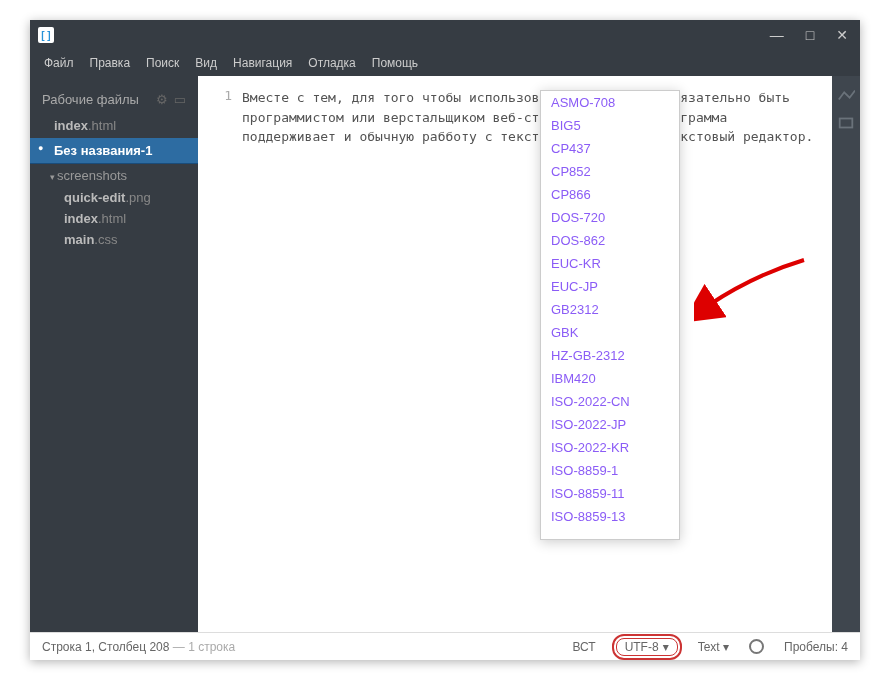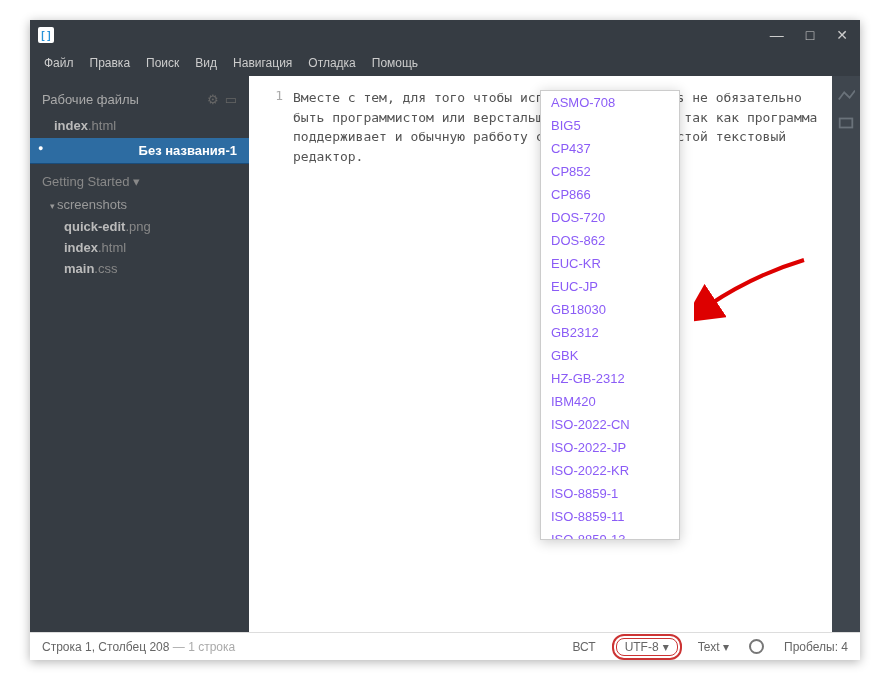--- a/index.html
+++ b/index.html
@@ -7,25 +7,25 @@
 .window { position: absolute; top: 20px; left: 30px; width: 830px; height: 640px; background: #363c43; box-shadow: 0 2px 10px rgba(0,0,0,0.3); }
 .titlebar { height: 30px; background: #363c43; display: flex; align-items: center; justify-content: space-between; padding: 0 8px; color: #ccc; font-size: 12px; }
 .titlebar-left { display: flex; align-items: center; gap: 6px; }
 .app-icon { width: 16px; height: 16px; background: #fff; border-radius: 2px; display: flex; align-items: center; justify-content: center; color: #2893d9; font-weight: bold; font-size: 10px; }
 .titlebar-center { flex: 1; text-align: center; }
 .titlebar-right { display: flex; gap: 14px; font-size: 14px; }
 .win-btn { cursor: pointer; color: #ccc; padding: 0 4px; }
 .menubar { height: 26px; padding: 0 14px; display: flex; align-items: center; gap: 16px; color: #ccc; font-size: 12px; }
 .menu-item { cursor: pointer; }
 .content { display: flex; height: calc(100% - 56px - 28px); }
-.sidebar { width: 219px; background: #363c43; color: #aaa; font-size: 13px; padding-top: 10px; }
+.sidebar { width: 168px; background: #363c43; color: #aaa; font-size: 13px; padding-top: 10px; }
 .sidebar-header { display: flex; align-items: center; justify-content: space-between; padding: 6px 12px; color: #aaa; }
 .sidebar-icons { display: flex; gap: 6px; color: #666; }
 .file-item { padding: 5px 12px 5px 24px; cursor: pointer; color: #bbb; }
-.file-item.active { background: #2d6ca2; color: #fff; position: relative; border-bottom: 1px solid #1a4c7a; text-align: right; }
+.file-item.active { background: #2d6ca2; color: #fff; position: relative; border-bottom: 1px solid #1a4c7a; }
 .file-item.active::before { content: "●"; position: absolute; left: 8px; font-size: 9px; }
 .file-ext { color: #888; margin-top: 37px; }
 .file-item.active .file-ext { color: #cbe2f5; }
 .section-title { padding: 10px 12px 4px; color: #888; font-size: 13px; }
 .folder { padding: 4px 12px 4px 20px; color: #999; font-size: 13px; }
 .folder::before { content: "▾ "; font-size: 9px; }
 .tree-item { padding: 3px 26px 3px 34px; color: #bbb; font-size: 13px; cursor: pointer; }
 .editor { flex: 1; background: #fff; position: relative; display: flex; }
 .gutter { width: 44px; text-align: right; padding: 12px 10px 0 0; color: #aaa; font-family: Consolas, monospace; font-size: 13px; background: #fff; }
 .code { flex: 1; padding: 12px 12px 0 0; font-family: Consolas, monospace; font-size: 13px; color: #535353; line-height: 1.5; }
@@ -75,21 +75,20 @@
         <span>Рабочие файлы</span>
         <span class="sidebar-icons">
           <span>⚙</span>
           <span>▭</span>
         </span>
       </div>
       <div id="working-files">
           <div class="file-item"><b>index</b><span class="file-ext">.html</span></div>
           <div class="file-item active"><b>Без названия-1</b><span class="file-ext"></span></div>
         </div>
-      <div class="section-title"><span>Getting Started</span> ▾</div>
       <div class="folder">screenshots</div>
       <div id="tree">
           <div class="tree-item"><b>quick-edit</b><span class="file-ext">.png</span></div>
           <div class="tree-item"><b>index</b><span class="file-ext">.html</span></div>
           <div class="tree-item"><b>main</b><span class="file-ext">.css</span></div>
         </div>
     </div>
 
     <div class="editor">
       <div class="gutter">
@@ -124,21 +123,20 @@
     <div class="dd-list" id="dd-list">
         <div class="dd-item">ASMO-708</div>
         <div class="dd-item">BIG5</div>
         <div class="dd-item">CP437</div>
         <div class="dd-item">CP852</div>
         <div class="dd-item">CP866</div>
         <div class="dd-item">DOS-720</div>
         <div class="dd-item">DOS-862</div>
         <div class="dd-item">EUC-KR</div>
         <div class="dd-item">EUC-JP</div>
-        <div class="dd-item">GB18030</div>
         <div class="dd-item">GB2312</div>
         <div class="dd-item">GBK</div>
         <div class="dd-item">HZ-GB-2312</div>
         <div class="dd-item">IBM420</div>
         <div class="dd-item">ISO-2022-CN</div>
         <div class="dd-item">ISO-2022-JP</div>
         <div class="dd-item">ISO-2022-KR</div>
         <div class="dd-item">ISO-8859-1</div>
         <div class="dd-item">ISO-8859-11</div>
         <div class="dd-item">ISO-8859-13</div>

